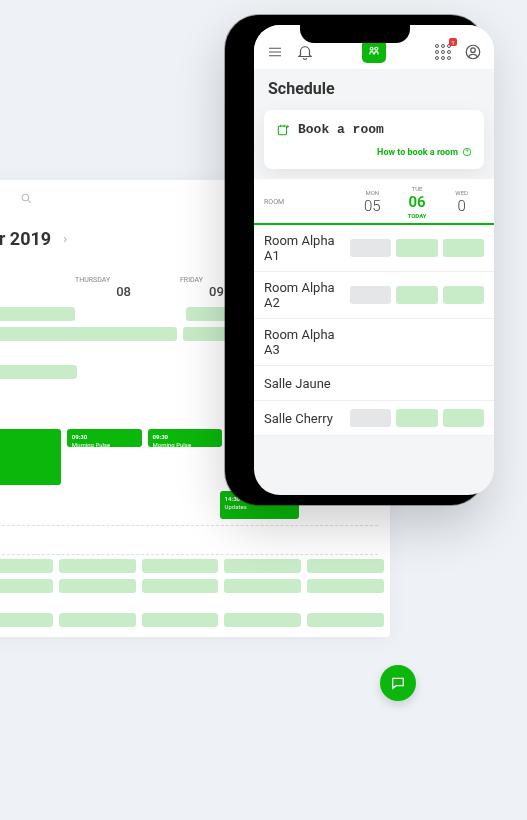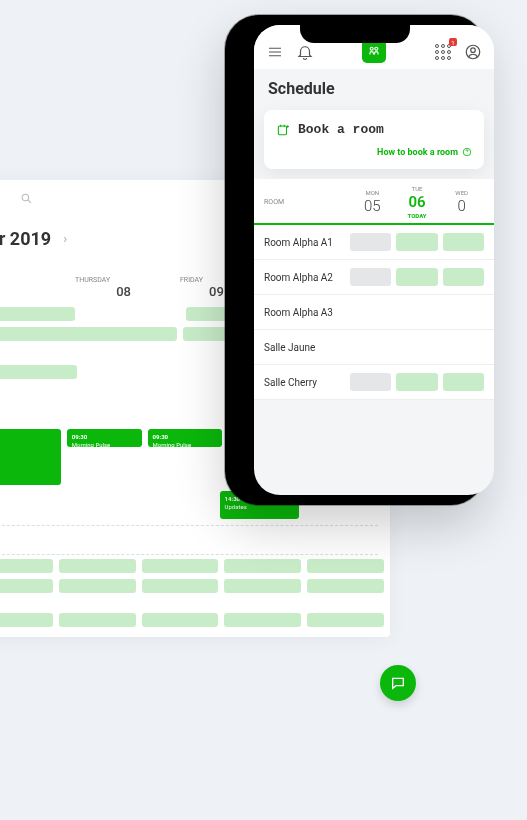--- a/index.html
+++ b/index.html
@@ -54,21 +54,21 @@
 .phone .card .link svg{width:10px;height:10px;stroke:#0bb70b;fill:none;stroke-width:2;}
 .phone .sched{background:#fff;margin-top:10px;}
 .phone .sched .hdr{display:flex;align-items:center;padding:6px 10px 4px;border-bottom:2px solid #0bb70b;font-size:7px;color:#888;text-transform:uppercase;}
 .phone .sched .hdr .room-h{width:86px;}
 .phone .sched .hdr .col{flex:1;text-align:center;display:flex;flex-direction:column;align-items:center;gap:1px;}
 .phone .sched .hdr .col .d{font-size:6px;}
 .phone .sched .hdr .col .n{font-size:15px;font-weight:300;color:#444;}
 .phone .sched .hdr .col.today .n{color:#0bb70b;font-weight:600;}
 .phone .sched .hdr .col.today .sub{color:#0bb70b;font-size:6px;font-weight:700;}
 .phone .sched .row{display:flex;align-items:center;padding:8px 10px;border-bottom:1px solid #eee;}
-.phone .sched .row .name{width:86px;font-size:10px;color:#333;}
+.phone .sched .row .name{width:86px;font-size:13px;color:#333;}
 .phone .sched .row .cells{flex:1;display:flex;gap:5px;}
 .phone .sched .row .cells .c{flex:1;height:18px;border-radius:3px;}
 .phone .sched .row .cells .c.g{background:#c8ecc8;}
 .phone .sched .row .cells .c.gy{background:#e4e6e8;}
 </style>
 </head>
 <body>
 
 <div class="desktop">
   <div class="top">

